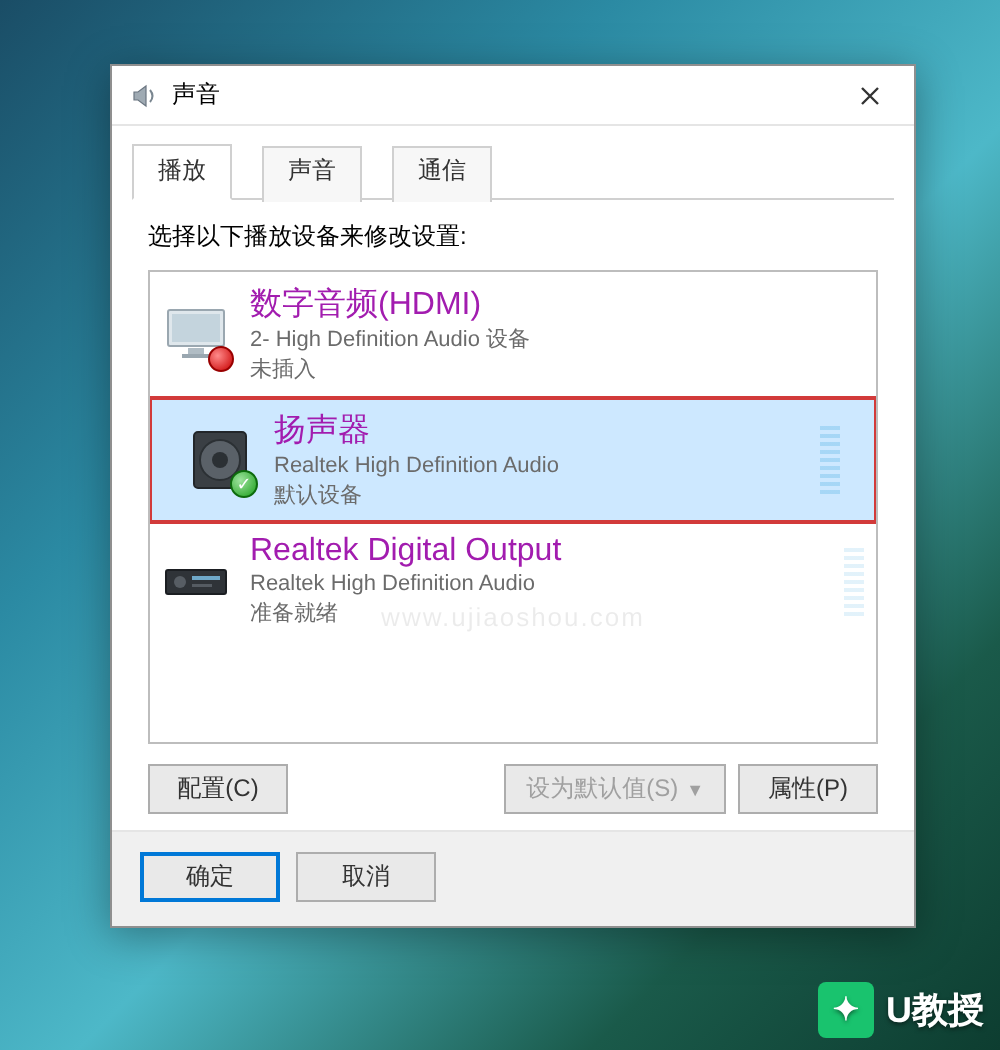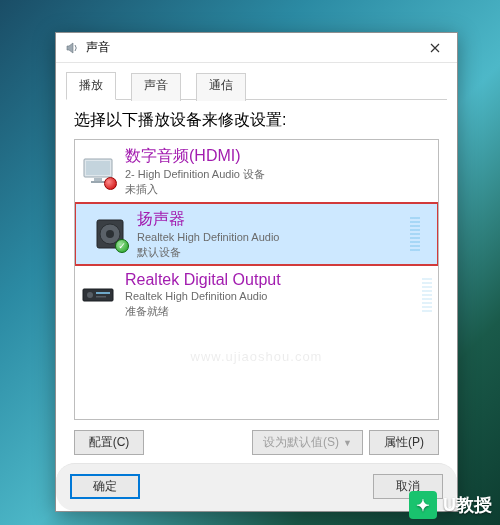--- a/index.html
+++ b/index.html
@@ -5,21 +5,21 @@
   * { box-sizing: border-box; margin: 0; padding: 0; }
   html, body { width: 500px; height: 525px; overflow: hidden; font-family: "Microsoft YaHei", "Segoe UI", Tahoma, sans-serif; font-size: 12px; }
   .desktop {
     width: 500px; height: 525px;
     background: linear-gradient(135deg, #1a4d66 0%, #2b8aa3 30%, #4db8c8 55%, #1a5a4a 80%, #0d3d30 100%);
     position: relative;
   }
   .dialog {
     position: absolute;
     left: 55px; top: 32px;
-    width: 403px; height: 480px;
+    width: 403px; height: 432px;
     background: #ffffff;
     border: 1px solid #8f8f8f;
     box-shadow: 0 4px 20px rgba(0,0,0,0.35);
     display: flex; flex-direction: column;
   }
   .titlebar {
     height: 30px;
     display: flex; align-items: center;
     padding: 0 0 0 8px;
     border-bottom: 1px solid #e5e5e5;
@@ -53,21 +53,21 @@
     background: #fff;
     top: 1px;
     border-bottom: 1px solid #fff;
   }
   .tab:not(.active) { background: #f7f7f7; top: 2px; padding-top:3px; padding-bottom:4px;}
   .content {
     flex: 1;
     padding: 10px 18px 0 18px;
     display: flex; flex-direction: column;
   }
-  .instruction { font-size: 16px; color: #000; margin-bottom: 8px; }
+  .instruction { font-size: 12px; color: #000; margin-bottom: 8px; }
   .device-list {
     border: 1px solid #bdbdbd;
     flex: 1;
     background: #fff;
     position: relative;
     overflow: hidden;
   }
   .device-item {
     display: flex; align-items: center;
     padding: 6px 6px;
@@ -131,23 +131,22 @@
     color: #333;
     display:inline-flex; align-items:center; justify-content:center; gap:4px;
   }
   .wbtn.disabled { color: #a0a0a0; }
   .wbtn.default { border: 2px solid #0078d7; padding: 2px 9px; }
   .spacer { flex: 1; }
   .chev { font-size: 9px; }
   .footer {
     border-top: 1px solid #e5e5e5;
     padding: 10px 14px 12px 14px;
-    display: flex; justify-content: space-between; gap: 8px;
+    display: flex; justify-content: flex-start; gap: 8px;
     background: #f0f0f0;
-    border-radius: 19px;
   }
   .watermark {
     position: absolute; right: 8px; bottom: 6px;
     display: flex; align-items: center; gap: 6px;
     color: #fff; font-size: 18px; font-weight: 700;
     text-shadow: 0 1px 2px rgba(0,0,0,0.5);
   }
   .watermark .logo {
     width: 28px; height: 28px; background: #19c36e; border-radius: 4px;
     display:flex;align-items:center;justify-content:center;color:#fff;font-size:16px;

